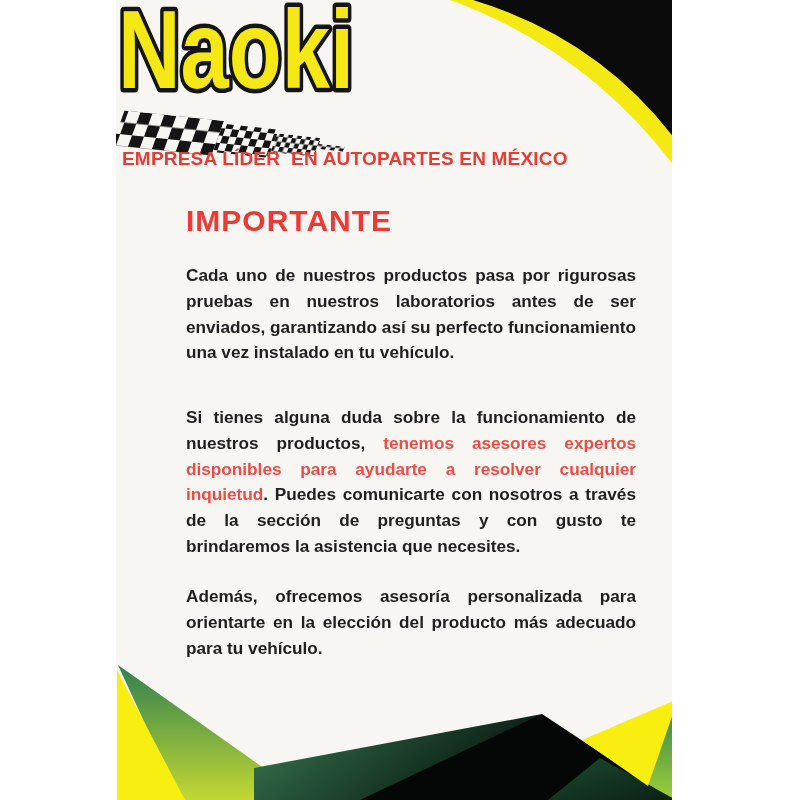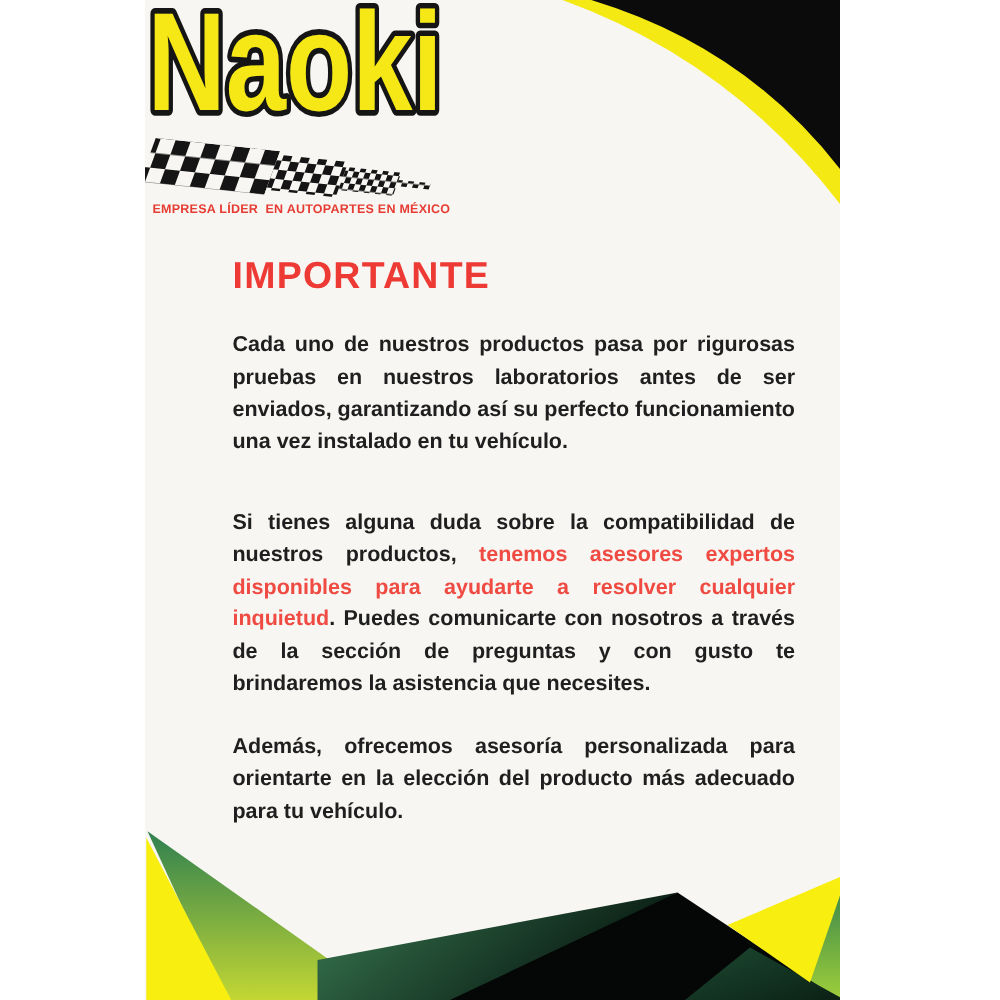--- a/index.html
+++ b/index.html
@@ -8,21 +8,21 @@
   .page{position:absolute;left:116px;top:0;width:567px;height:800px;background:#f7f6f2;}
   .deco{position:absolute;left:0;top:0;width:567px;height:800px;display:block;}
 
   .logo-svg{position:absolute;left:0;top:0;width:260px;height:100px;overflow:visible;}
   .logo-svg text{font-family:"Liberation Sans",sans-serif;font-weight:bold;
                  fill:#f5e816;stroke:#151515;stroke-width:9px;stroke-linejoin:round;
                  paint-order:stroke fill;}
   .subtitle{position:absolute;left:1px;top:93px;font-size:19px;font-weight:700;
             letter-spacing:3px;color:#141414;white-space:pre;}
   .flag{position:absolute;left:0;top:110px;width:240px;height:48px;}
-  .tagline{position:absolute;left:6px;top:162px;font-size:10px;font-weight:700;
+  .tagline{position:absolute;left:6px;top:148px;font-size:19px;font-weight:700;
            color:#e63c33;letter-spacing:.2px;white-space:pre;}
 
   .content{position:absolute;left:62px;top:0;width:450px;}
   .heading{position:absolute;left:0;top:196px;margin:8px;font-size:30px;font-weight:700;
            letter-spacing:1px;color:#ee3a34;}
   .para{position:absolute;left:0;margin:8px;width:450px;font-size:17.2px;line-height:25.8px;
         font-weight:700;color:#1f1f1f;text-align:justify;}
   .p1{top:255px;}
   .p2{top:397px;}
   .p3{top:576px;}
@@ -103,19 +103,19 @@
       </g>
     </svg>
 
     <div class="tagline">EMPRESA LÍDER  EN AUTOPARTES EN MÉXICO</div>
 
     <div class="content">
       <h1 class="heading">IMPORTANTE</h1>
 
       <p class="para p1">Cada uno de nuestros productos pasa por rigurosas pruebas en nuestros laboratorios antes de ser enviados, garantizando así su perfecto funcionamiento una vez instalado en tu vehículo.</p>
 
-      <p class="para p2"><span>Si tienes alguna duda sobre la compatibilidad de nuestros productos, </span><span class="hl">tenemos asesores expertos disponibles para ayudarte a resolver cualquier inquietud</span><span>. Puedes comunicarte con nosotros a través de la sección de preguntas y con gusto te brindaremos la asistencia que necesites.</span></p>
+      <p class="para p2"><span>Si tienes alguna duda sobre la funcionamiento de nuestros productos, </span><span class="hl">tenemos asesores expertos disponibles para ayudarte a resolver cualquier inquietud</span><span>. Puedes comunicarte con nosotros a través de la sección de preguntas y con gusto te brindaremos la asistencia que necesites.</span></p>
 
       <p class="para p3">Además, ofrecemos asesoría personalizada para orientarte en la elección del producto más adecuado para tu vehículo.</p>
     </div>
 
   </div>
 </div>
 
 </body></html>

